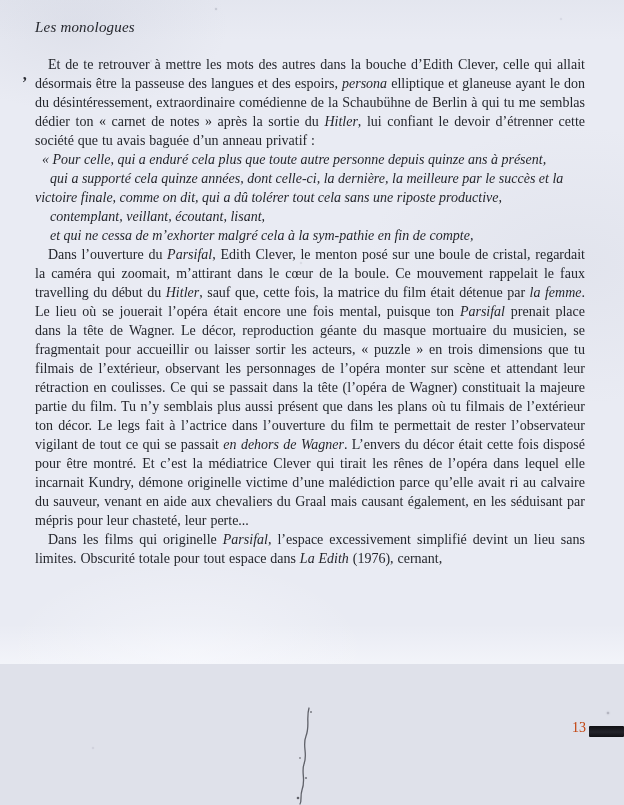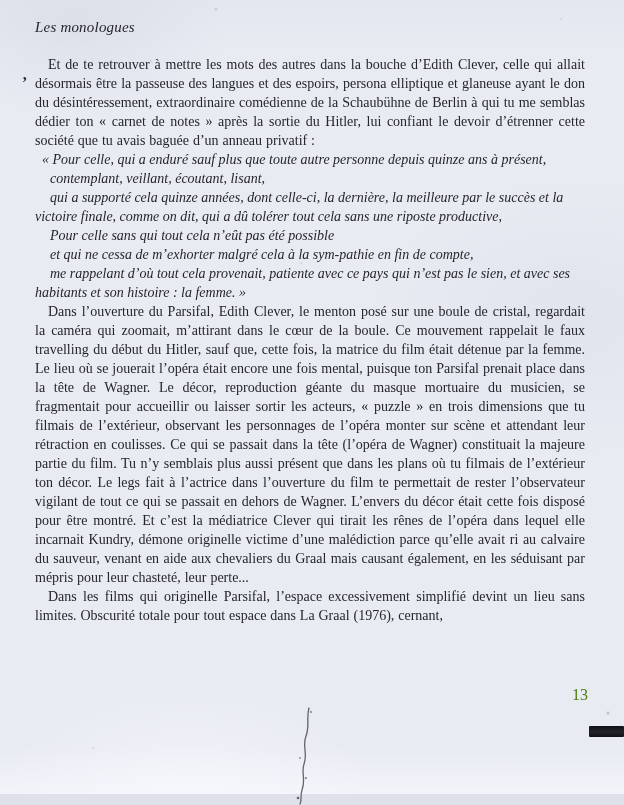--- a/index.html
+++ b/index.html
@@ -1,21 +1,21 @@
 <!DOCTYPE html>
 <html lang="fr"><head>
 <meta charset="utf-8">
 <style>
   html, body { margin: 0; padding: 0; }
   body {
     width: 624px; height: 805px; overflow: hidden;
     background: #dfe1ea;
   }
   .page {
-    position: relative; width: 624px; height: 794px;
+    position: relative; width: 624px; height: 664px;
     background: #e9ebf3;
     font-family: "Liberation Serif", serif;
     color: #24262c;
   }
   
   .page::before {
     content: ""; position: absolute; inset: 0; pointer-events: none;
     background:
       radial-gradient(220px 120px at 12% 4%, rgba(160,165,185,.14), transparent 70%),
       radial-gradient(300px 200px at 92% 40%, rgba(160,165,185,.10), transparent 70%),
@@ -36,24 +36,24 @@
   .para {
     margin: 0; font-size: 14px; line-height: 19px;
     text-align: justify; text-indent: 13px;
     word-spacing: .4px;
   }
   .quote {
     font-style: italic; font-size: 14px; line-height: 19px;
   }
   .verse { text-indent: 15px; }
   .quote .verse:first-child { text-indent: 7px; }
-  .it { }
+  .it { font-style: italic; }
   .page-number {
-    position: absolute; left: 572px; top: 686px;
-    font-size: 16px; color: #4d7c0f;
+    position: absolute; left: 572px; top: 720px;
+    font-size: 14px; color: #c2410c;
   }
   .edge-bar {
     position: absolute; left: 589px; top: 726px;
     width: 35px; height: 11px;
     background: linear-gradient(to bottom, #101014, #23232a 55%, #101014);
     border-radius: 1px;
   }
   .scratch-svg {
     position: absolute; left: 282px; top: 706px;
     width: 44px; height: 99px; pointer-events: none;
@@ -79,31 +79,29 @@
 
   <div class="running-header">Les monologues</div>
 
   <div class="stray-mark">’</div>
 
   <div class="text-block">
 
     <p class="para"><span>Et de te retrouver à mettre les mots des autres dans la bouche d’Edith Clever, celle qui allait désormais être la passeuse des langues et des espoirs, </span><span class="it">persona</span><span> elliptique et glaneuse ayant le don du désintéressement, extraordinaire comédienne de la Schaubühne de Berlin à qui tu me semblas dédier ton « carnet de notes » après la sortie du </span><span class="it">Hitler</span><span>, lui confiant le devoir d’étrenner cette société que tu avais baguée d’un anneau privatif :</span></p>
 
     <div class="quote">
-        <div class="verse">« Pour celle, qui a enduré sauf plus que toute autre personne depuis quinze ans à présent,</div>
+        <div class="verse">« Pour celle, qui a enduré cela plus que toute autre personne depuis quinze ans à présent,</div>
+        <div class="verse">qui a supporté cela quinze années, dont celle-ci, la dernière, la meilleure par le succès et la victoire finale, comme on dit, qui a dû tolérer tout cela sans une riposte productive,</div>
         <div class="verse">contemplant, veillant, écoutant, lisant,</div>
-        <div class="verse">qui a supporté cela quinze années, dont celle-ci, la dernière, la meilleure par le succès et la victoire finale, comme on dit, qui a dû tolérer tout cela sans une riposte productive,</div>
-        <div class="verse">Pour celle sans qui tout cela n’eût pas été possible</div>
         <div class="verse">et qui ne cessa de m’exhorter malgré cela à la sym-pathie en fin de compte,</div>
-        <div class="verse">me rappelant d’où tout cela provenait, patiente avec ce pays qui n’est pas le sien, et avec ses habitants et son histoire : la femme. »</div>
       </div>
 
     <p class="para"><span>Dans l’ouverture du </span><span class="it">Parsifal</span><span>, Edith Clever, le menton posé sur une boule de cristal, regardait la caméra qui zoomait, m’attirant dans le cœur de la boule. Ce mouvement rappelait le faux travelling du début du </span><span class="it">Hitler</span><span>, sauf que, cette fois, la matrice du film était détenue par </span><span class="it">la femme</span><span>. Le lieu où se jouerait l’opéra était encore une fois mental, puisque ton </span><span class="it">Parsifal</span><span> prenait place dans la tête de Wagner. Le décor, reproduction géante du masque mortuaire du musicien, se fragmentait pour accueillir ou laisser sortir les acteurs, « puzzle » en trois dimensions que tu filmais de l’extérieur, observant les personnages de l’opéra monter sur scène et attendant leur rétraction en coulisses. Ce qui se passait dans la tête (l’opéra de Wagner) constituait la majeure partie du film. Tu n’y semblais plus aussi présent que dans les plans où tu filmais de l’extérieur ton décor. Le legs fait à l’actrice dans l’ouverture du film te permettait de rester l’observateur vigilant de tout ce qui se passait </span><span class="it">en dehors de Wagner</span><span>. L’envers du décor était cette fois disposé pour être montré. Et c’est la médiatrice Clever qui tirait les rênes de l’opéra dans lequel elle incarnait Kundry, démone originelle victime d’une malédiction parce qu’elle avait ri au calvaire du sauveur, venant en aide aux chevaliers du Graal mais causant également, en les séduisant par mépris pour leur chasteté, leur perte...</span></p>
 
-    <p class="para"><span>Dans les films qui originelle </span><span class="it">Parsifal</span><span>, l’espace excessivement simplifié devint un lieu sans limites. Obscurité totale pour tout espace dans </span><span class="it">La Graal</span><span> (1976), cernant,</span></p>
+    <p class="para"><span>Dans les films qui originelle </span><span class="it">Parsifal</span><span>, l’espace excessivement simplifié devint un lieu sans limites. Obscurité totale pour tout espace dans </span><span class="it">La Edith</span><span> (1976), cernant,</span></p>
 
   </div>
 
   <span class="page-number">13</span>
 
   <div class="edge-bar"></div>
 
   <svg class="scratch-svg" viewBox="0 0 44 99">
     <path d="M27,2 C24,12 28,20 24,30 C20,40 26,48 22,58 C19,66 24,74 20,84 C18,90 20,95 18,98" fill="none" stroke="#34353d" stroke-width="1.3" opacity="0.75" stroke-linecap="round"></path>
     <circle cx="29" cy="6" r="1" fill="#34353d" opacity="0.6"></circle>

